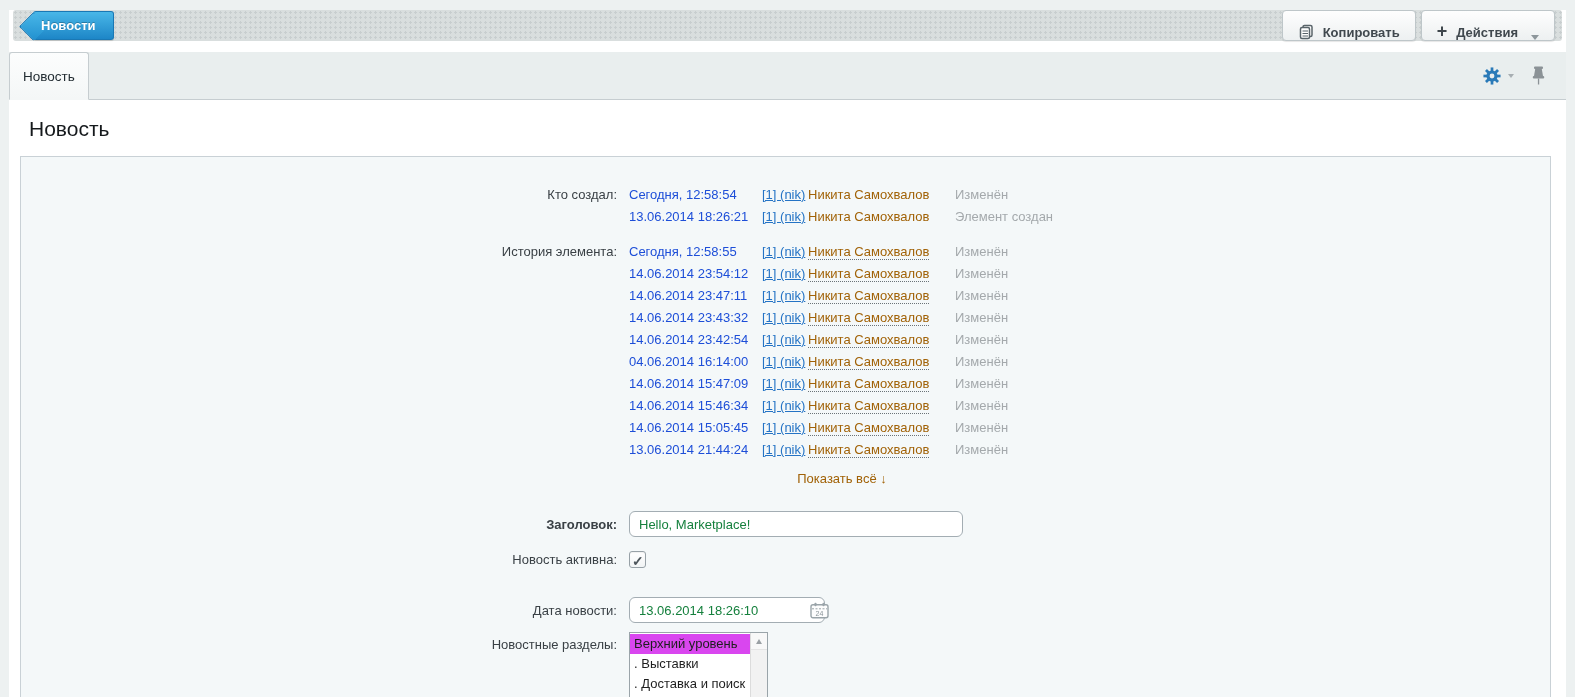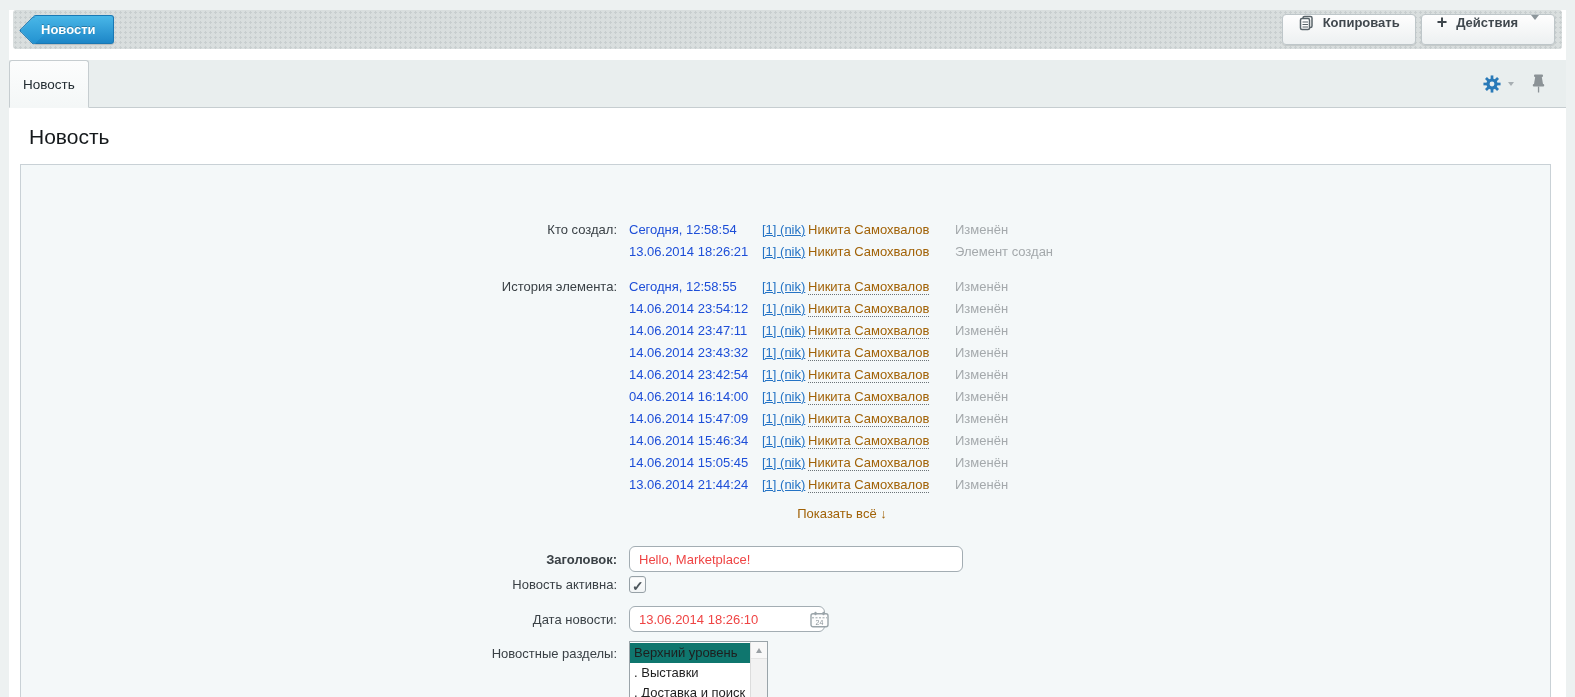--- a/index.html
+++ b/index.html
@@ -7,21 +7,21 @@
   body {
     background:#edf1f1;
     font-family:"Liberation Sans", sans-serif;
     font-size:13px;
     color:#222;
   }
   .app { margin:0 9px; background:#fff; height:697px; position:relative; }
 
   
   .topbar {
-    margin:10px 4px 0 4px; height:39px; border-radius:3px;
+    margin:10px 4px 0 4px; height:31px; border-radius:3px;
     background-color:#d9dede;
     background-image:radial-gradient(#c8cecf 1px, rgba(0,0,0,0) 1.1px);
     background-size:5px 5px;
     display:flex; align-items:center; justify-content:space-between;
     padding:0 7px 0 20px;
   }
   .back-btn {
     position:relative; height:29px; display:flex; align-items:center;
     padding:0 17px 0 8px; cursor:pointer;
     background:linear-gradient(#49b7e8, #1d86c7);
@@ -33,21 +33,21 @@
     background:linear-gradient(135deg,#49b7e8,#2190cf);
     border-left:1px solid #1a78b4; border-bottom:1px solid #1a78b4;
     transform:rotate(45deg); border-radius:3px; z-index:0;
   }
   .back-btn .lbl {
     position:relative; z-index:1; color:#fff; font-weight:bold; font-size:13px;
     text-shadow:0 -1px 0 rgba(0,0,0,.25);
   }
   .topbar-buttons { display:flex; gap:5px; }
   .tb-btn {
-    height:31px; display:flex; align-items:flex-start; gap:9px; padding:0 15px;
+    height:31px; display:flex; align-items:flex-end; gap:9px; padding:0 15px;
     background:linear-gradient(#fefefe,#edf0f1);
     border:1px solid #bec6c9; border-radius:4px; cursor:pointer;
     box-shadow:0 1px 1px rgba(0,0,0,.10);
     font-weight:bold; font-size:13px; color:#40484e;
   }
   .plus-glyph { font-size:18px; font-weight:bold; color:#3e464c; line-height:1; margin-top:-2px; }
   .caret-down {
     width:0; height:0; border-left:4px solid transparent; border-right:4px solid transparent;
     border-top:5px solid #8d969b; margin-left:4px;
   }
@@ -68,21 +68,21 @@
   .pin-wrap { margin-left:12px; cursor:pointer; display:flex; align-items:center; }
 
   
   .content { padding:0 15px 0 11px; }
   .page-title { font-size:21px; font-weight:normal; color:#15191c; margin:17px 0 0 9px; }
 
   .form-panel {
     margin-top:15px; background:#f4f8f9; border:1px solid #c9d1d6;
     padding:27px 0 40px 0; height:600px;
   }
-  .frow { display:flex;margin-top:27px; }
+  .frow { display:flex; }
   .flabel {
     flex:0 0 608px; text-align:right; padding-right:12px;
     color:#3a4146; font-size:13px; line-height:22px;
   }
   .flabel.bold { font-weight:bold; }
   .fvalue { flex:1; font-size:13px; line-height:22px; }
 
   .hist-row { display:flex; line-height:22px; }
   .h-time { flex:0 0 133px; color:#1d4ed8; }
   .h-link { flex:0 0 46px; }
@@ -90,26 +90,26 @@
   .h-name { flex:0 0 147px; color:#a16207; }
   .h-name.dotted span { border-bottom:1px dotted #6b7378; cursor:pointer; }
   .h-status { color:#a4a9ac; }
 
   .show-all {
     width:426px; text-align:center; margin-top:8px; line-height:20px;
   }
   .show-all a { color:#a16207; cursor:pointer; text-decoration:none; }
 
   .frow.mt-title { margin-top:22px; }
-  .frow.mt-sm { margin-top:1px; }
+  .frow.mt-sm { margin-top:11px; }
   .frow-input .flabel { line-height:27px; }
 
   .text-input {
     width:334px; height:26px; border:1px solid #a3adb3; border-radius:6px;
-    padding:0 9px; font-size:13px; color:#ef4444; background:#fff;
+    padding:0 9px; font-size:13px; color:#15803d; background:#fff;
     font-family:"Liberation Sans", sans-serif; outline:none;
   }
   .date-wrap { position:relative; width:208px; }
   .date-wrap .text-input { width:196px; padding-right:32px; }
   .cal-icon { position:absolute; right:8px; top:5px; cursor:pointer; }
 
   .checkbox {
     width:17px; height:17px; border:1px solid #97a1a7; border-radius:3px;
     background:linear-gradient(#fff,#f1f4f5); position:relative; cursor:pointer;
     margin-top:2px; box-shadow:inset 0 1px 1px rgba(0,0,0,.06);
@@ -117,21 +117,21 @@
   .checkbox .mark {
     position:absolute; left:2px; top:-2px; font-size:14px; font-weight:bold; color:#4d565c;
   }
 
   .listbox {
     width:139px; height:150px; background:#fff; border:1px solid #9aa4a9;
     position:relative; overflow:hidden; cursor:default;
   }
   .listbox .opts { margin-right:17px; padding-top:1px; }
   .lb-opt { line-height:20px; padding:0 4px; white-space:nowrap; color:#1e1e1e; }
-  .lb-opt.selected { background:#0f766e; }
+  .lb-opt.selected { background:#d946ef; }
   .lb-scroll {
     position:absolute; top:0; right:0; width:17px; bottom:0;
     background:#f2f2f2; border-left:1px solid #dcdcdc;
   }
   .lb-up {
     height:17px; background:#f8f8f8; border-bottom:1px solid #e4e4e4;
     display:flex; align-items:center; justify-content:center; cursor:pointer;
   }
   .tri-up {
     width:0; height:0; border-left:3.5px solid transparent; border-right:3.5px solid transparent;
@@ -299,21 +299,21 @@
 
       <div class="frow mt-sm">
         <div class="flabel">Новость активна:</div>
         <div class="fvalue">
           <div class="checkbox">
             <span class="mark">✓</span>
           </div>
         </div>
       </div>
 
-      <div class="frow frow-input" style="margin-top:10px;">
+      <div class="frow frow-input" style="margin-top:26px;">
         <div class="flabel">Дата новости:</div>
         <div class="fvalue">
           <div class="date-wrap">
             <input class="text-input" type="text" value="13.06.2014 18:26:10" style="">
             <span class="cal-icon">
               <svg width="19" height="17" viewBox="0 0 19 17">
                 <rect x="1" y="2.8" width="17" height="13" rx="2" fill="#fdfdfd" stroke="#9aa4a9" stroke-width="1.4"></rect>
                 <line x1="2" y1="6.8" x2="17" y2="6.8" stroke="#9aa4a9" stroke-width="1" stroke-dasharray="2 1.5"></line>
                 <rect x="4.5" y="0.8" width="2" height="3.4" rx="0.8" fill="#9aa4a9"></rect>
                 <rect x="12.5" y="0.8" width="2" height="3.4" rx="0.8" fill="#9aa4a9"></rect>

